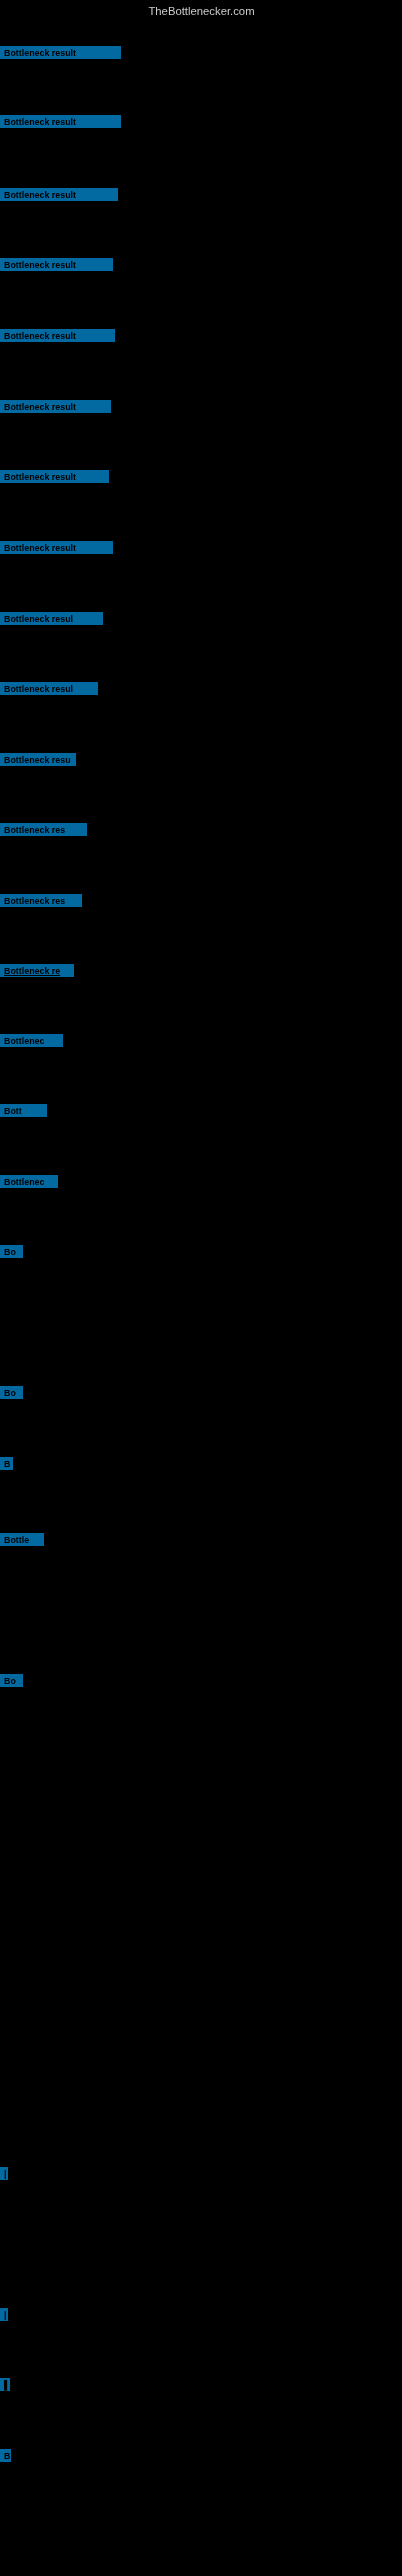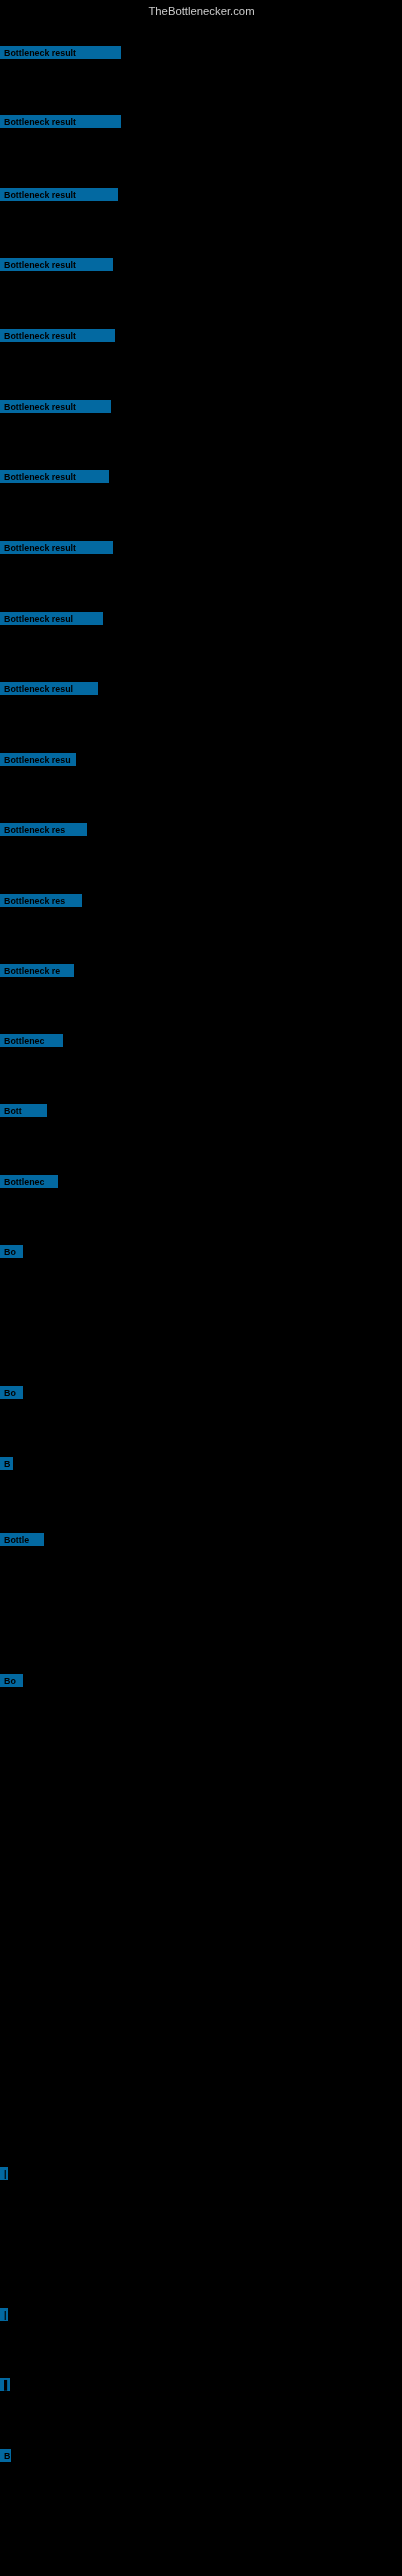--- a/index.html
+++ b/index.html
@@ -48,21 +48,21 @@
     <span class="bottleneck-badge" style="top: 258px; max-width: 113px; width: 113px;">Bottleneck result</span>
     <span class="bottleneck-badge" style="top: 329px; max-width: 115px; width: 115px;">Bottleneck result</span>
     <span class="bottleneck-badge" style="top: 400px; max-width: 111px; width: 111px;">Bottleneck result</span>
     <span class="bottleneck-badge" style="top: 470px; max-width: 109px; width: 109px;">Bottleneck result</span>
     <span class="bottleneck-badge" style="top: 541px; max-width: 113px; width: 113px;">Bottleneck result</span>
     <span class="bottleneck-badge" style="top: 612px; max-width: 103px; width: 103px;">Bottleneck resul</span>
     <span class="bottleneck-badge" style="top: 682px; max-width: 98px; width: 98px;">Bottleneck resul</span>
     <span class="bottleneck-badge" style="top: 753px; max-width: 93px; width: 76px;">Bottleneck resu</span>
     <span class="bottleneck-badge" style="top: 823px; max-width: 87px; width: 87px;">Bottleneck res</span>
     <span class="bottleneck-badge" style="top: 894px; max-width: 82px; width: 82px;">Bottleneck res</span>
-    <span class="bottleneck-badge" style="top: 964px; max-width: 74px; width: 98px;">Bottleneck re</span>
+    <span class="bottleneck-badge" style="top: 964px; max-width: 74px; width: 98px; text-decoration: underline;">Bottleneck re</span>
     <span class="bottleneck-badge" style="top: 1034px; max-width: 63px; width: 63px;">Bottlenec</span>
     <span class="bottleneck-badge" style="top: 1104px; max-width: 47px; width: 66px;">Bott</span>
     <span class="bottleneck-badge" style="top: 1175px; max-width: 58px; width: 58px;">Bottlenec</span>
     <span class="bottleneck-badge" style="top: 1245px; max-width: 22.5px; width: 22.5px;">Bo</span>
     <span class="bottleneck-badge" style="top: 1386px; max-width: 22.5px; width: 22.5px;">Bo</span>
     <span class="bottleneck-badge" style="top: 1457px; max-width: 13px; width: 13px;">B</span>
     <span class="bottleneck-badge" style="top: 1533px; max-width: 44px; width: 65px;">Bottle</span>
     <span class="bottleneck-badge" style="top: 1674px; max-width: 22.5px; width: 22.5px;">Bo</span>
     <span class="bottleneck-badge" style="top: 2167px; max-width: 6.4px; width: 6.4px;">|</span>
     <span class="bottleneck-badge" style="top: 2308px; max-width: 6.4px; width: 6.4px;">|</span>

